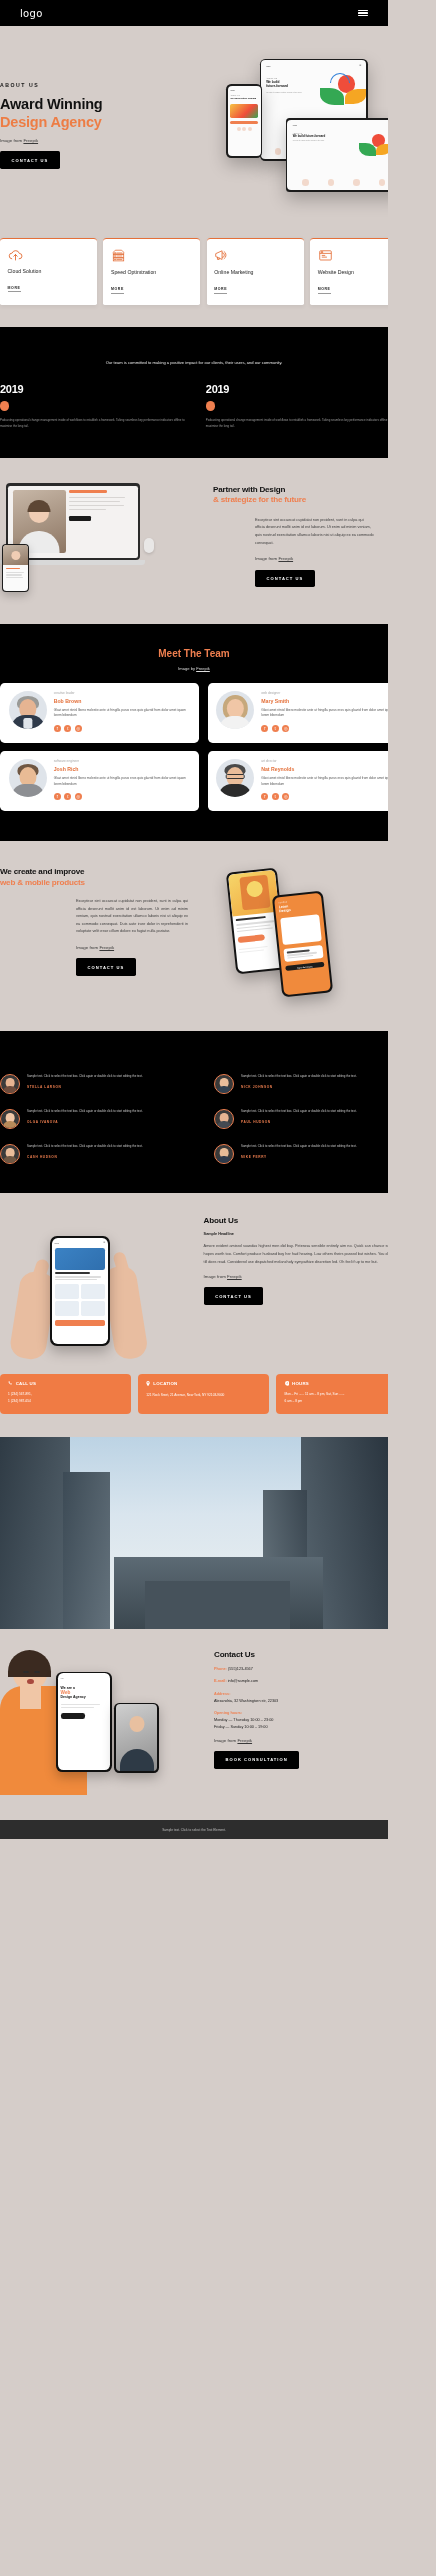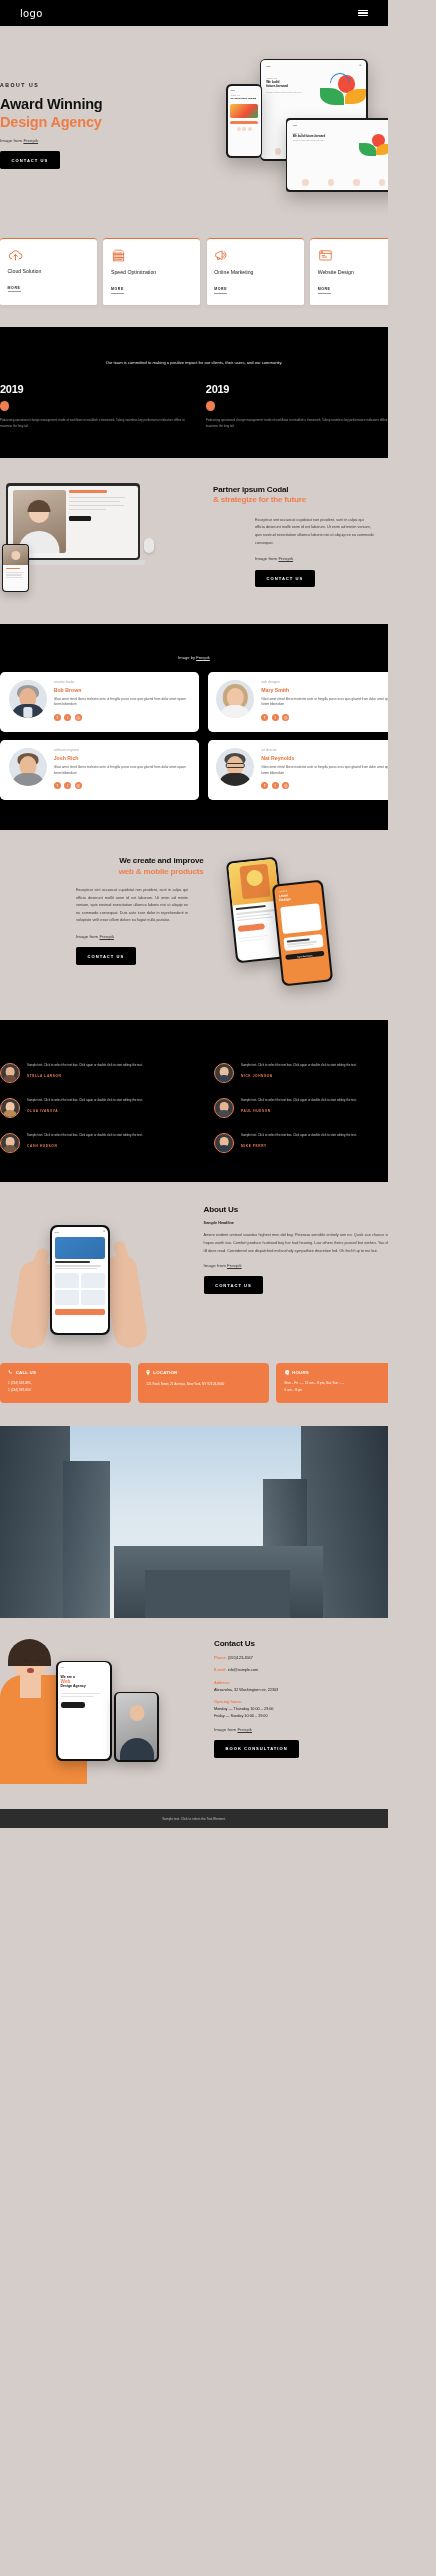--- a/index.html
+++ b/index.html
@@ -88,21 +88,21 @@
   .trole{font-size:3.2px;color:#a8a8a8;}
   .tname{font-size:5.2px;font-weight:700;color:#e4703a;margin:2.9px 0 3.5px;}
   .tbio{font-size:3.2px;color:#555;line-height:1.85;}
   .socials{display:flex;gap:3.5px;margin-top:5.2px;}
   .soc{width:7px;height:7px;border-radius:50%;background:#ef7f4f;color:#fff;font-size:4.1px;display:flex;align-items:center;justify-content:center;font-family:"DejaVu Sans",sans-serif;cursor:pointer;}
 
   
   .create{background:#d5cdc9;padding:24.4px 0 28px;}
   .create-inner{width:407px;margin:0 auto;display:flex;}
   .create-left{width:204px;}
-  .create-left h2{font-size:8.1px;line-height:1.36;font-weight:700;letter-spacing:-0.2px;text-align:right;}
+  .create-left h2{font-size:8.1px;line-height:1.36;font-weight:700;letter-spacing:-0.2px;}
   .create-left h2 .or{color:#ef7f4f;}
   .justified{text-align:justify;}
   .create-right{width:204px;position:relative;height:137px;}
   .cphone{position:absolute;background:#141414;border-radius:6.4px;padding:1.7px;box-shadow:0 5.8px 15px rgba(0,0,0,.28);}
   .cphone .scr{width:100%;height:100%;border-radius:5.2px;overflow:hidden;background:#fff;}
   .cp1{left:27px;top:4.7px;width:51px;height:102px;transform:rotate(-6deg);}
   .cp2{left:73px;top:27px;width:51px;height:102px;transform:rotate(-6deg);}
 
   
   .testi{background:#000;color:#fff;padding:27px 0 29px;}
@@ -371,33 +371,34 @@
               <div style="height:1.7px;width:70%;background:#ef7f4f;border-radius:1.2px;"></div>
               <div style="height:1.2px;width:90%;background:#ddd;border-radius:1.2px;margin-top:2.3px;"></div>
               <div style="height:1.2px;width:80%;background:#ddd;border-radius:1.2px;margin-top:1.7px;"></div>
               <div style="height:1.2px;width:86%;background:#ddd;border-radius:1.2px;margin-top:1.7px;"></div>
             </div>
           </div>
         </div>
       </div>
       <div class="partner-right">
         <h2>
-          <span>Partner ipsum Codal</span><br>
+          <span>Partner with Design</span><br>
           <span class="or">&amp; strategize for the future</span>
         </h2>
         <div class="lorem" style="width:119px;margin-left:42px;">Excepteur sint occaecat cupidatat non proident, sunt in culpa qui officia deserunt mollit anim id est laborum. Ut enim ad minim veniam, quis nostrud exercitation ullamco laboris nisi ut aliquip ex ea commodo consequat.</div>
         <div class="credit" style="margin-left:42px;margin-top:9.3px;">
           <span>Image from </span><u>Freepik</u>
         </div>
         <button class="btn-dark" style="margin-left:42px;">CONTACT US</button>
       </div>
     </div>
   </div>
 
   <div class="team">
+    <h2>Meet The Team</h2>
     <div class="credit">
       <span>Image by </span><u>Freepik</u>
     </div>
     <div class="tgrid">
 
       <div class="tcard">
         <div class="avatar">
           <div class="av-hair" style="top:5.2px;width:22px;height:14px;background:#9a9a97;"></div>
           <div class="av-head" style="top:8.1px;width:17.4px;height:20px;background:#e6b492;"></div>
           <div class="av-body" style="bottom:0;width:34px;height:14px;background:#2f3a4a;"></div>

